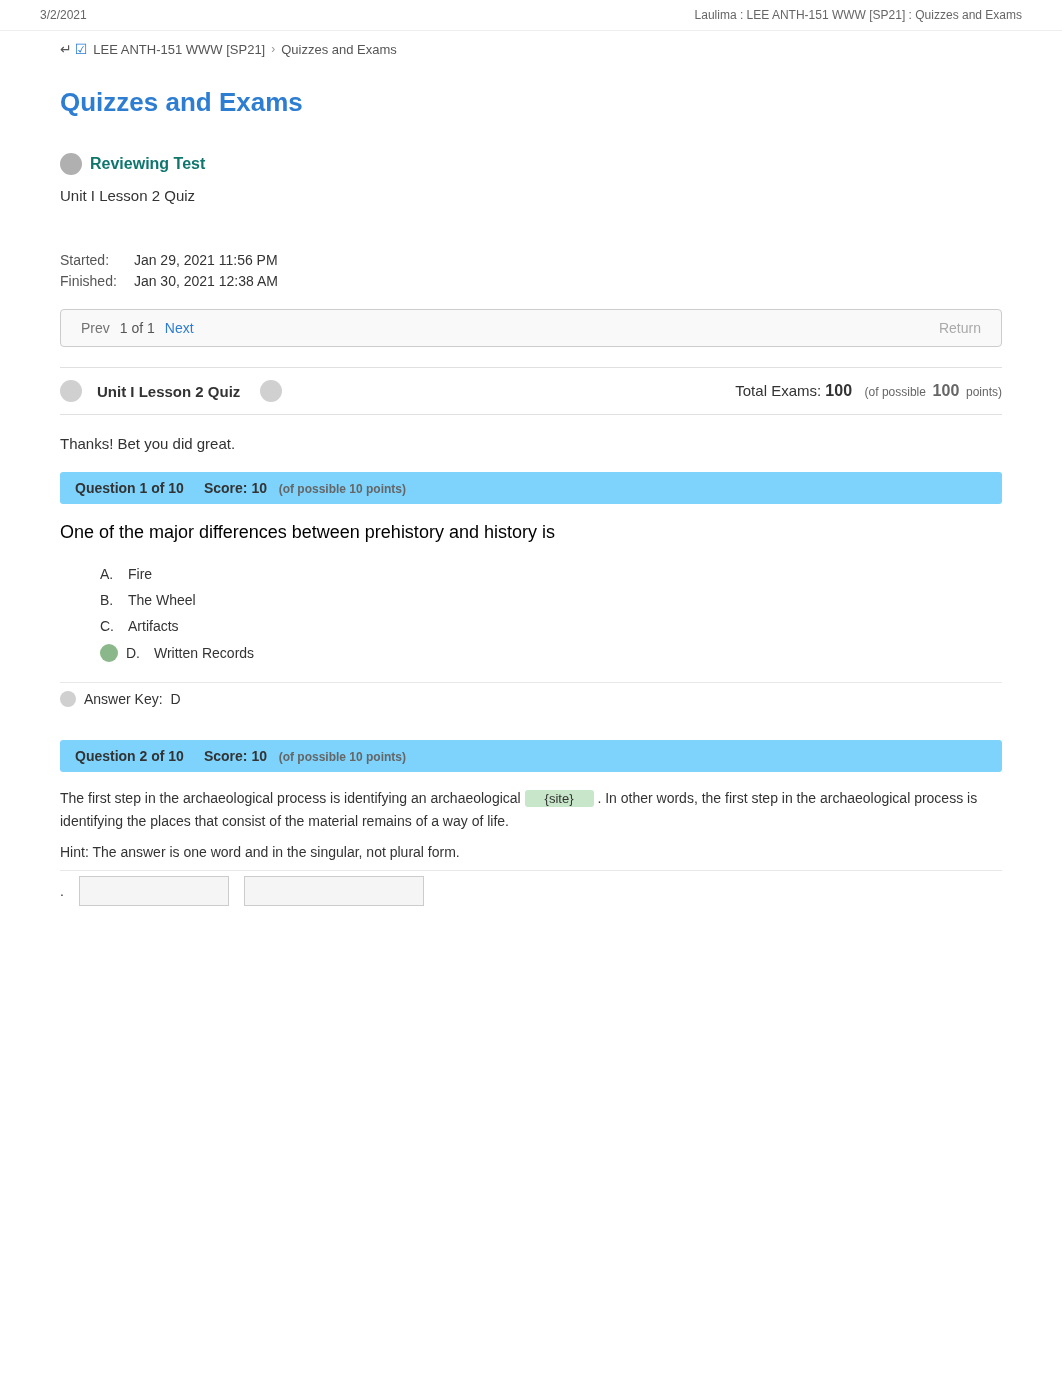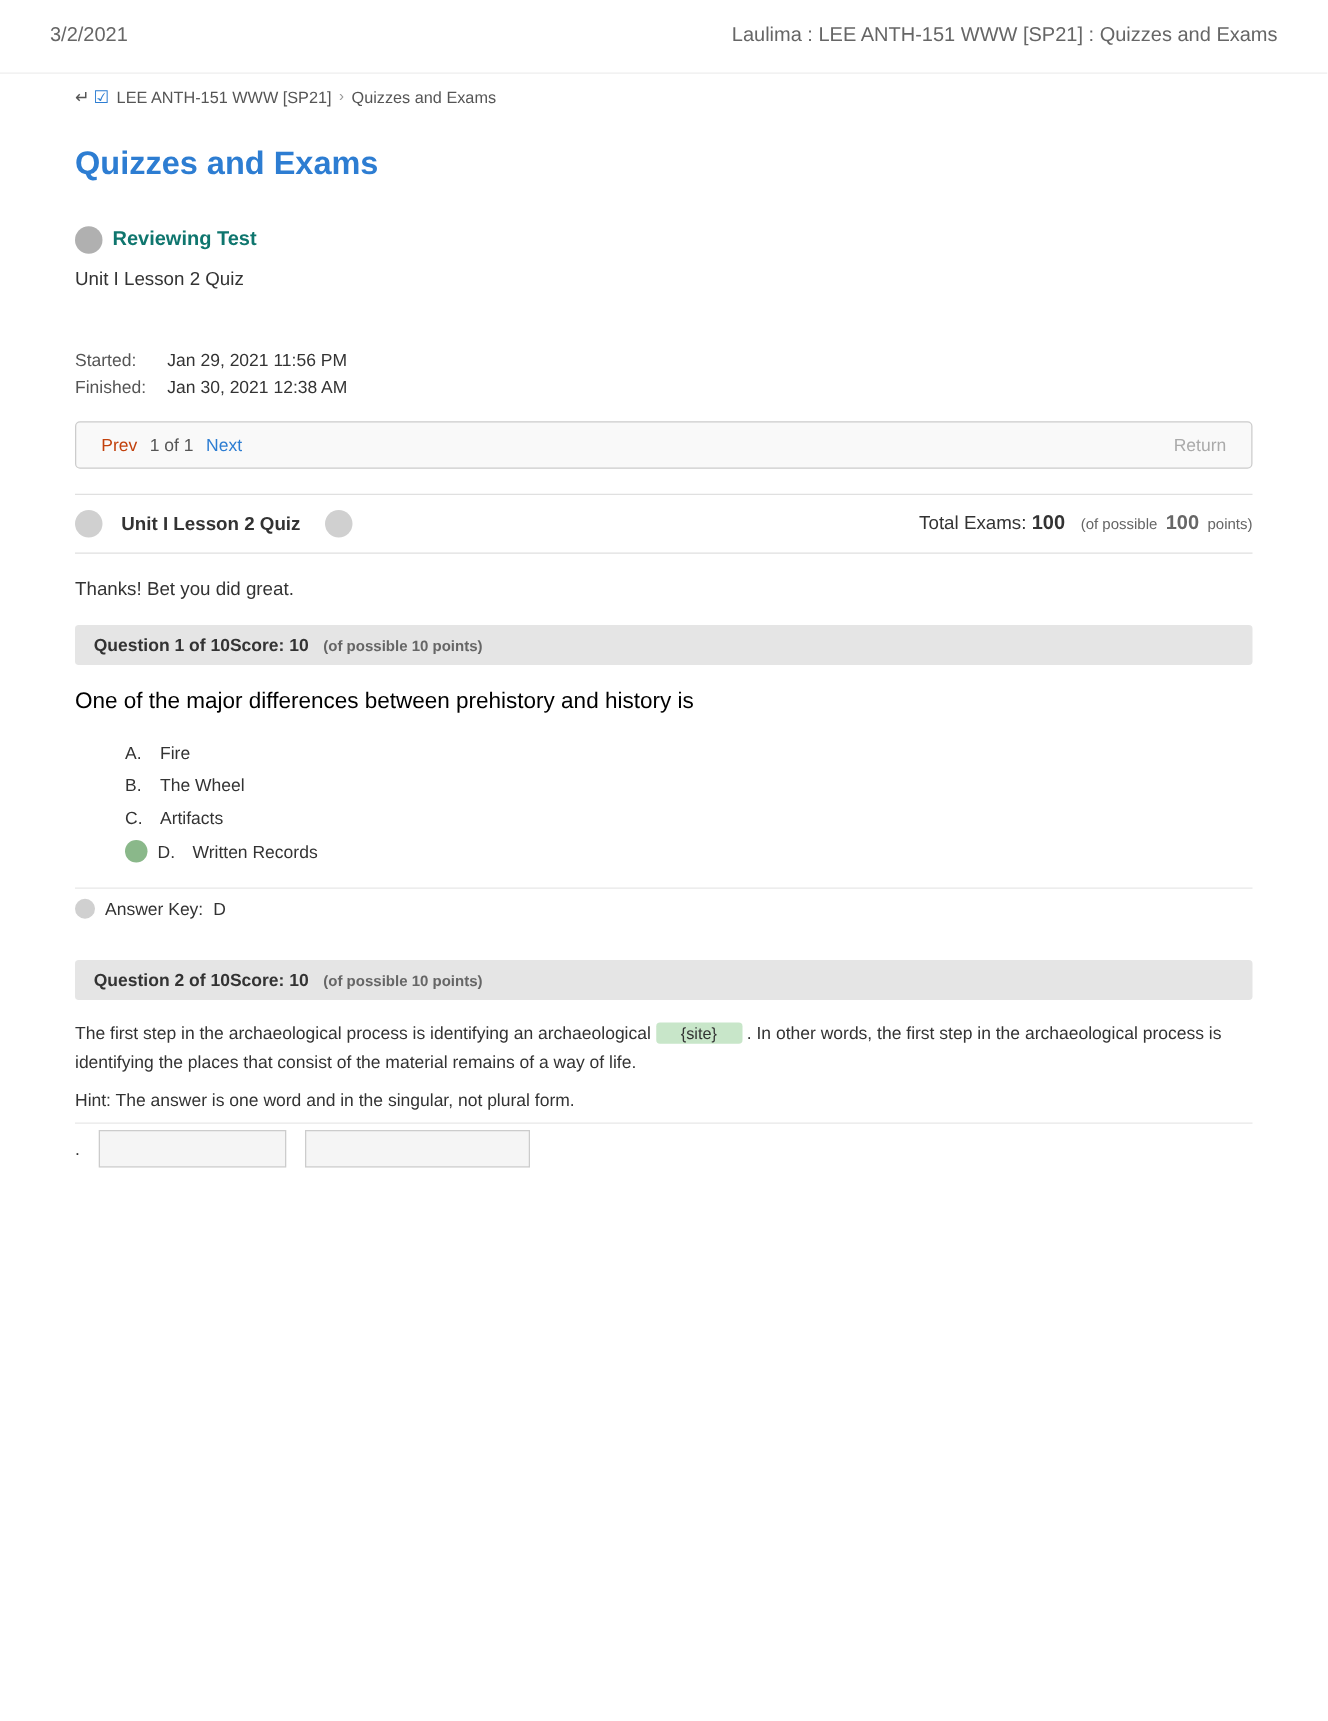--- a/index.html
+++ b/index.html
@@ -14,22 +14,22 @@
       color: #333;
       background: #fff;
       width: 1062px;
       min-height: 1377px;
     }
 
     .top-bar {
       display: flex;
       justify-content: space-between;
       align-items: center;
-      padding: 20px 40px;
-      font-size: 16px;
+      padding: 8px 40px;
+      font-size: 12px;
       color: #666;
       border-bottom: 1px solid #eee;
     }
 
     .breadcrumb {
       display: flex;
       align-items: center;
       gap: 6px;
       padding: 10px 60px;
       font-size: 13px;
@@ -145,21 +145,21 @@
       background: #f9f9f9;
     }
 
     .nav-bar-left {
       display: flex;
       align-items: center;
       gap: 10px;
     }
 
     .nav-link {
-      color: #c2410c;
+      color: #737373;
       text-decoration: none;
       font-size: 14px;
     }
 
     .nav-link.active {
       color: #2d7dd2;
       cursor: pointer;
     }
 
     .nav-page-info {
@@ -208,24 +208,25 @@
       font-size: 15px;
       color: #333;
       margin-bottom: 20px;
     }
 
     .question-block {
       margin-bottom: 25px;
     }
 
     .question-header {
-      background: #e5e5e5;
+      background: #7dd3fc;
       padding: 8px 15px;
       display: flex;
       align-items: flex-end;
+      gap: 20px;
       border-radius: 3px;
       margin-bottom: 15px;
     }
 
     .question-label {
       font-size: 14px;
       font-weight: bold;
       color: #333;
     }
 

